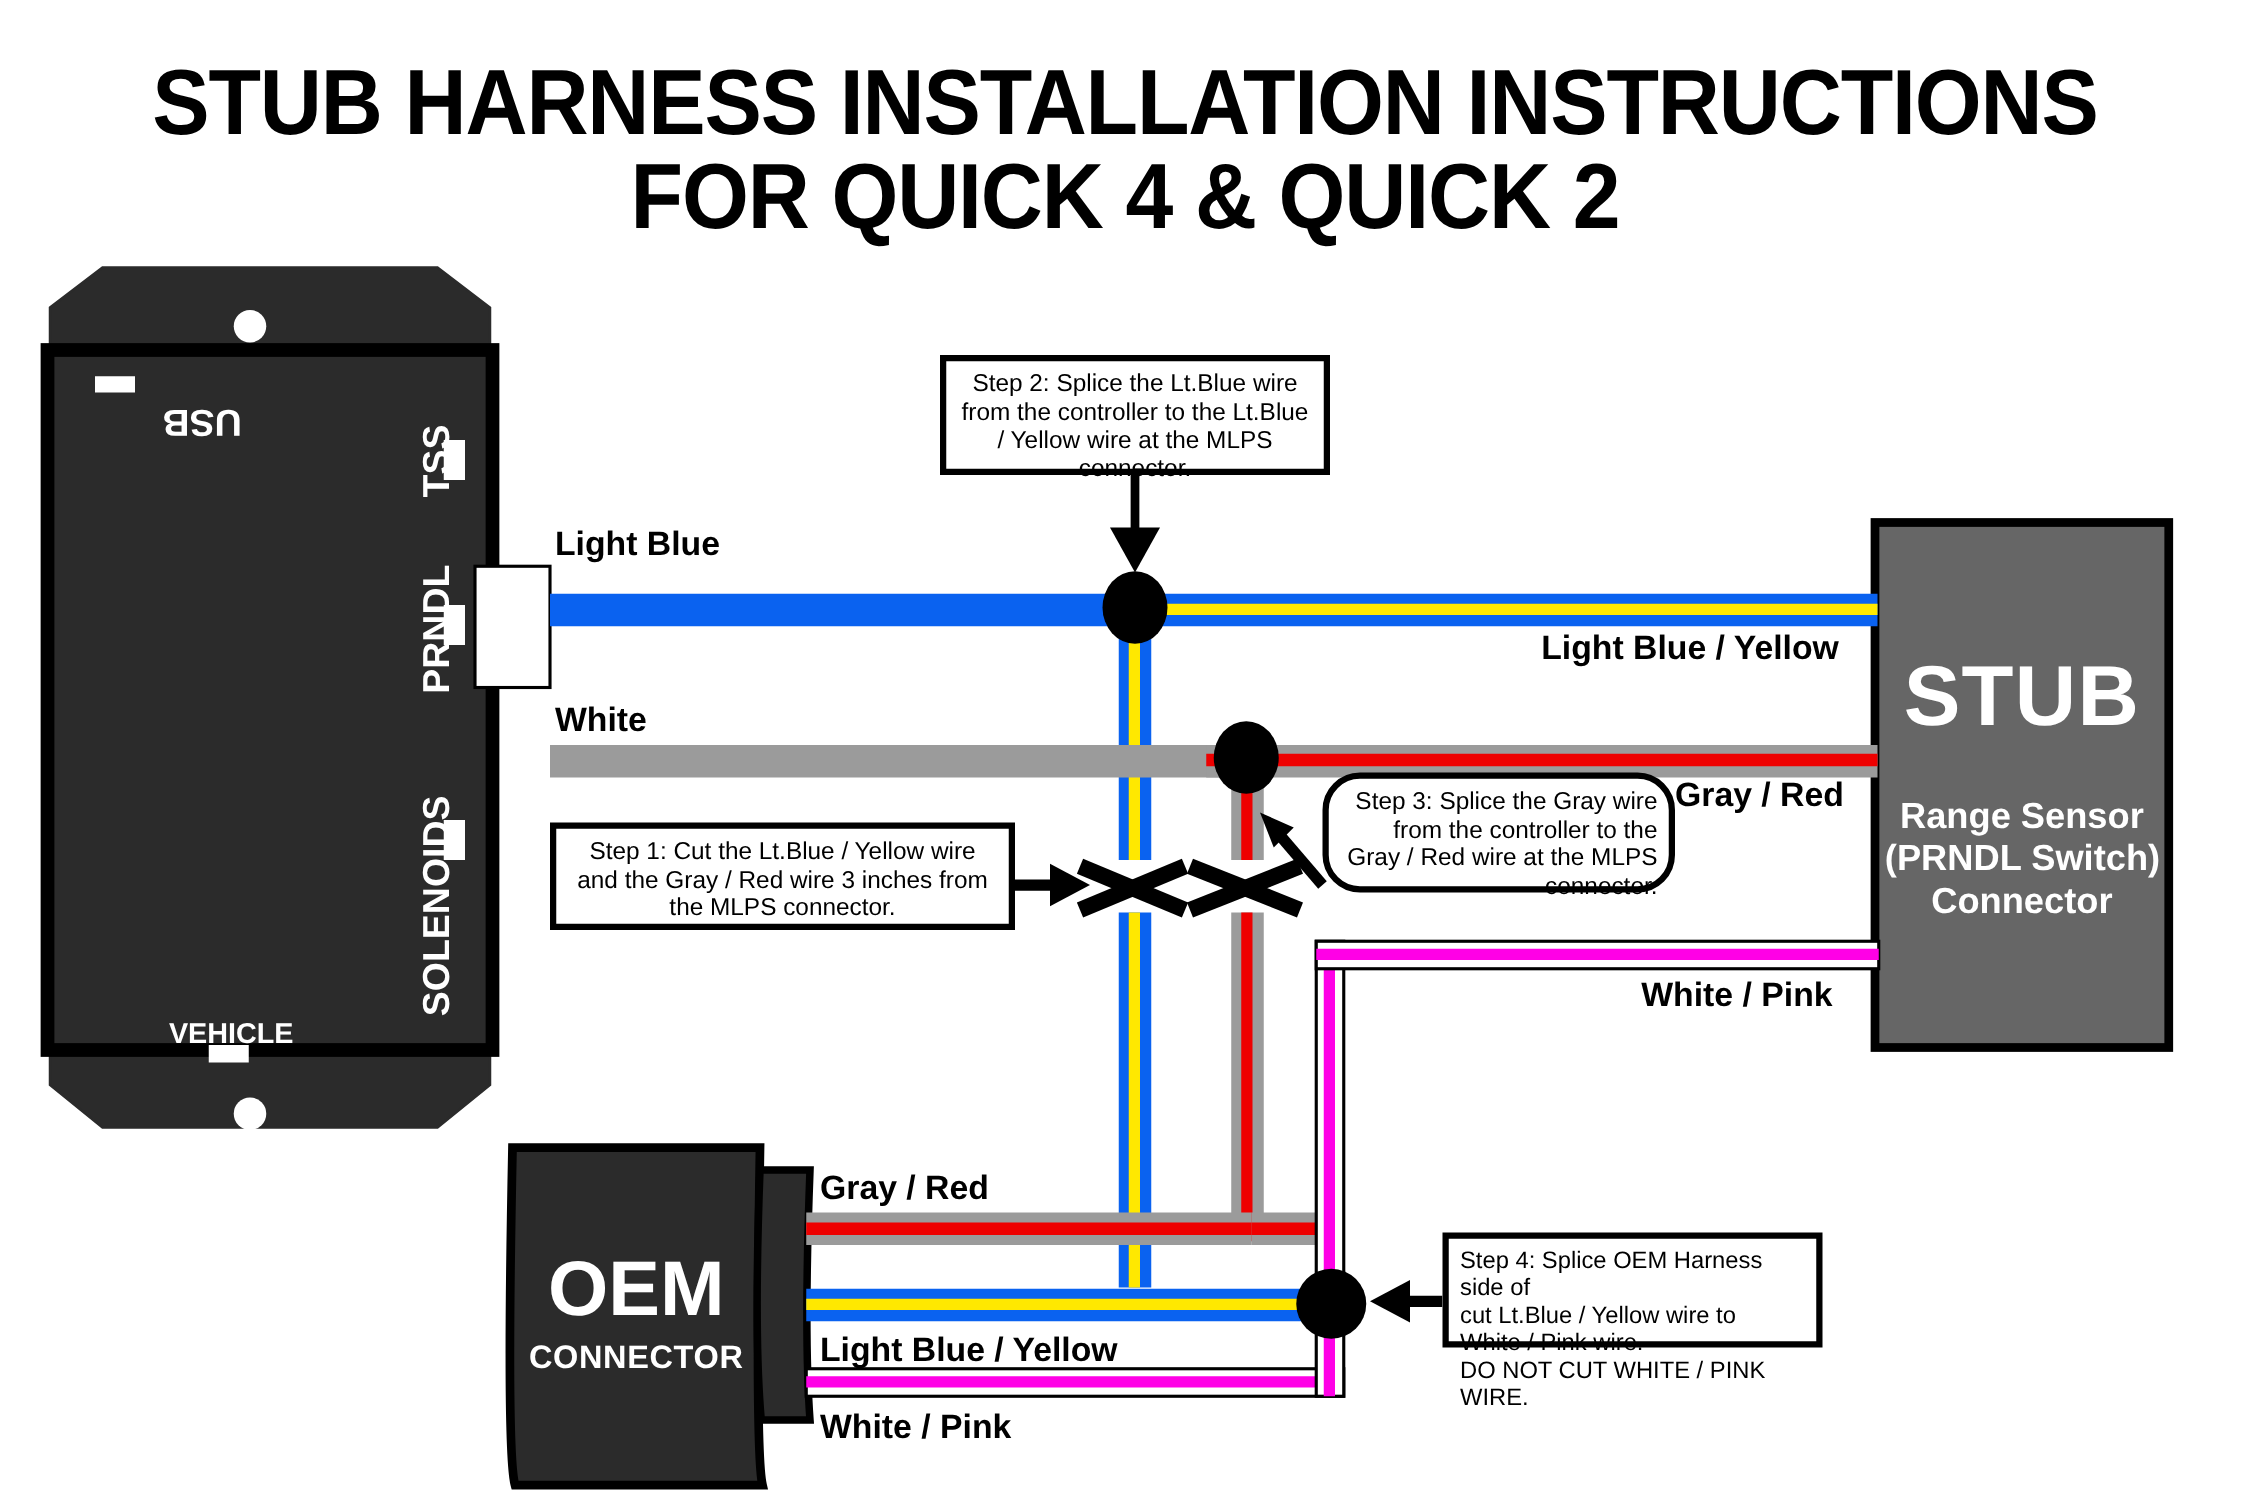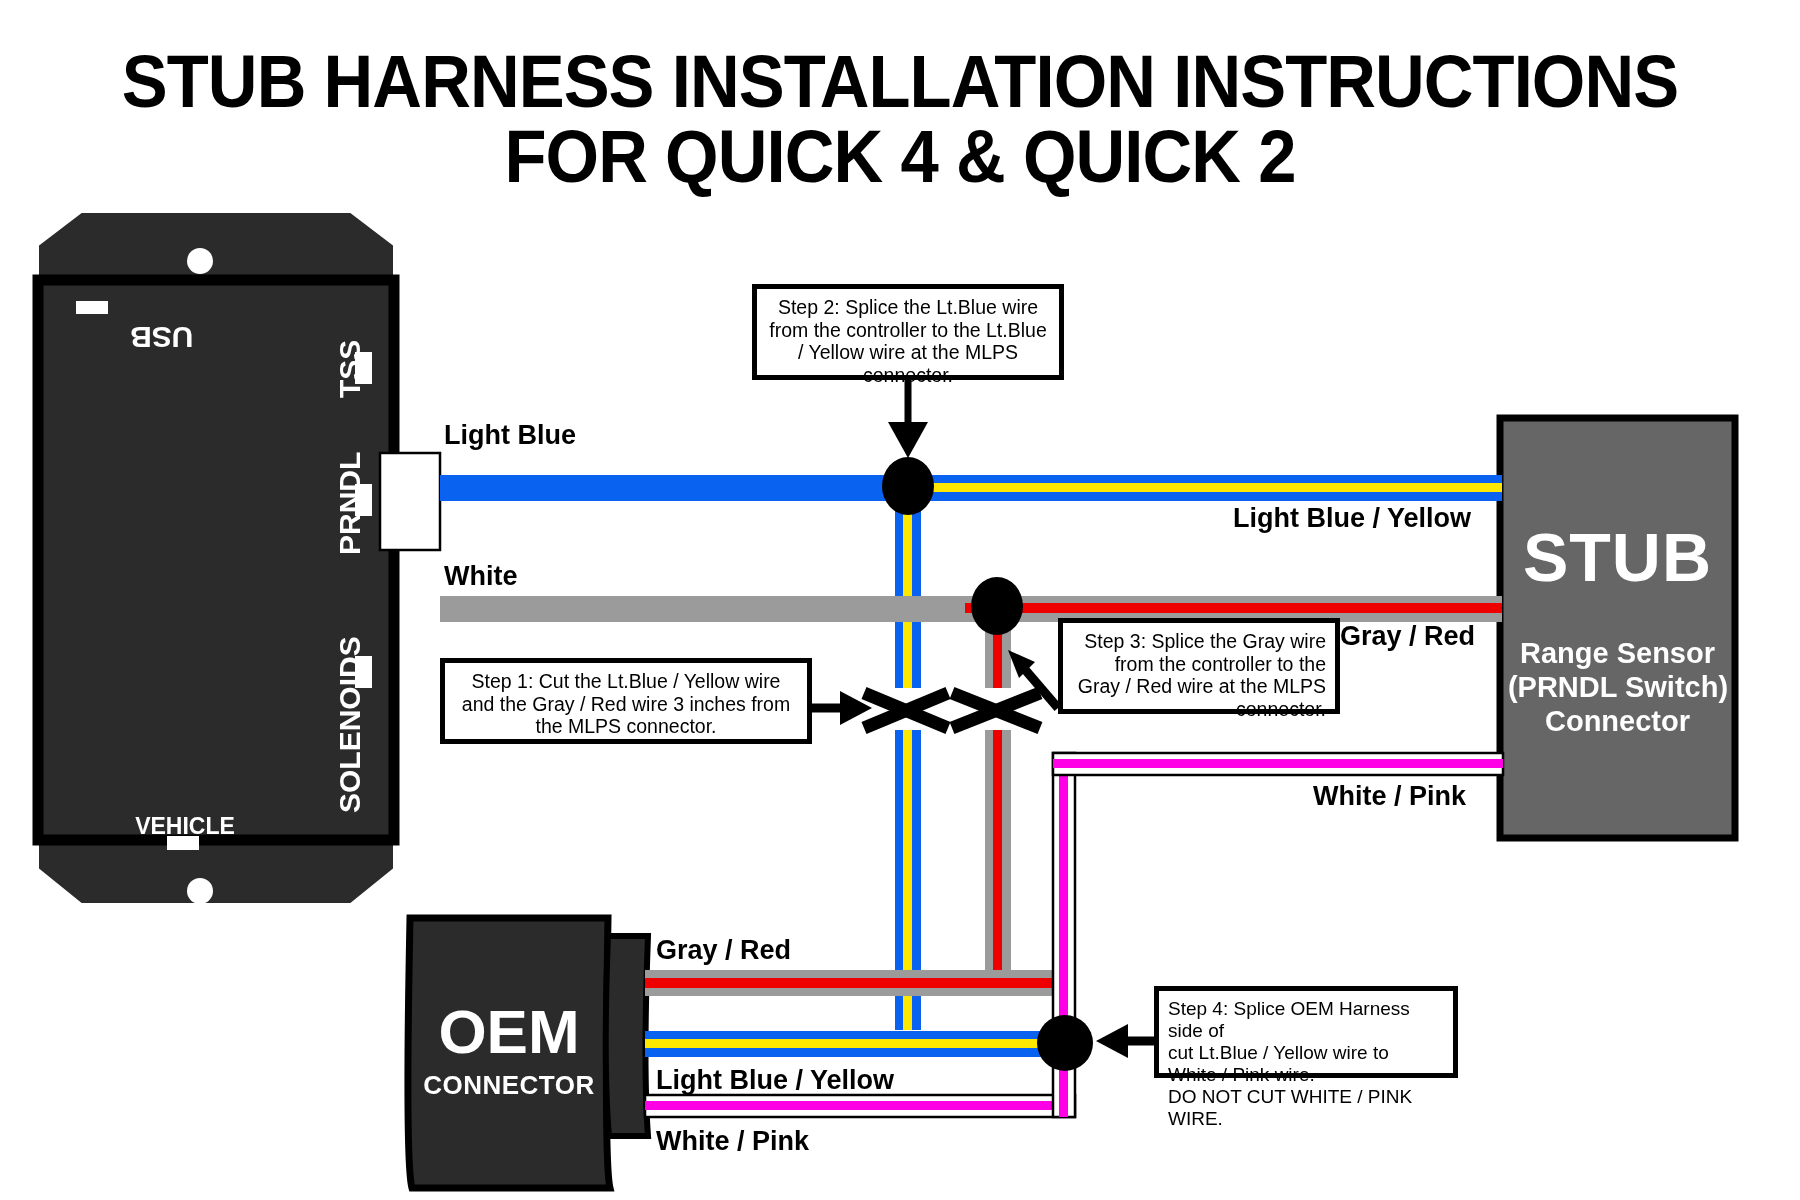--- a/index.html
+++ b/index.html
@@ -21,21 +21,21 @@
   svg.layer{position:absolute;left:0;top:0;width:1800px;height:1200px;overflow:visible;}
 
   
   .callout{
     position:absolute;background:#fff;border:5px solid #000;
     font-weight:normal;color:#000;line-height:1.16;
     font-size:19.5px;padding:7px 9px;box-sizing:border-box;
   }
   .callout.c2{left:752px;top:266px;width:312px;height:96px;text-align:center;}
   .callout.c1{left:440px;top:640px;width:372px;height:86px;text-align:center;}
-  .callout.c3{left:1058px;top:600px;width:282px;height:96px;text-align:right;}
+  .callout.c3{left:1058px;top:600px;width:282px;height:96px;text-align:right;border-radius:30px;}
   .callout.c4{left:1154px;top:968px;width:304px;height:92px;text-align:left;font-size:19px;}
 
   
   .wlabel{position:absolute;font-weight:bold;color:#000;white-space:nowrap;}
 
   
   .vert{position:absolute;color:#fff;font-weight:bold;white-space:nowrap;
         transform-origin:left top;}
   .modtext{position:absolute;color:#fff;font-weight:bold;text-align:center;white-space:nowrap;}
 </style>

